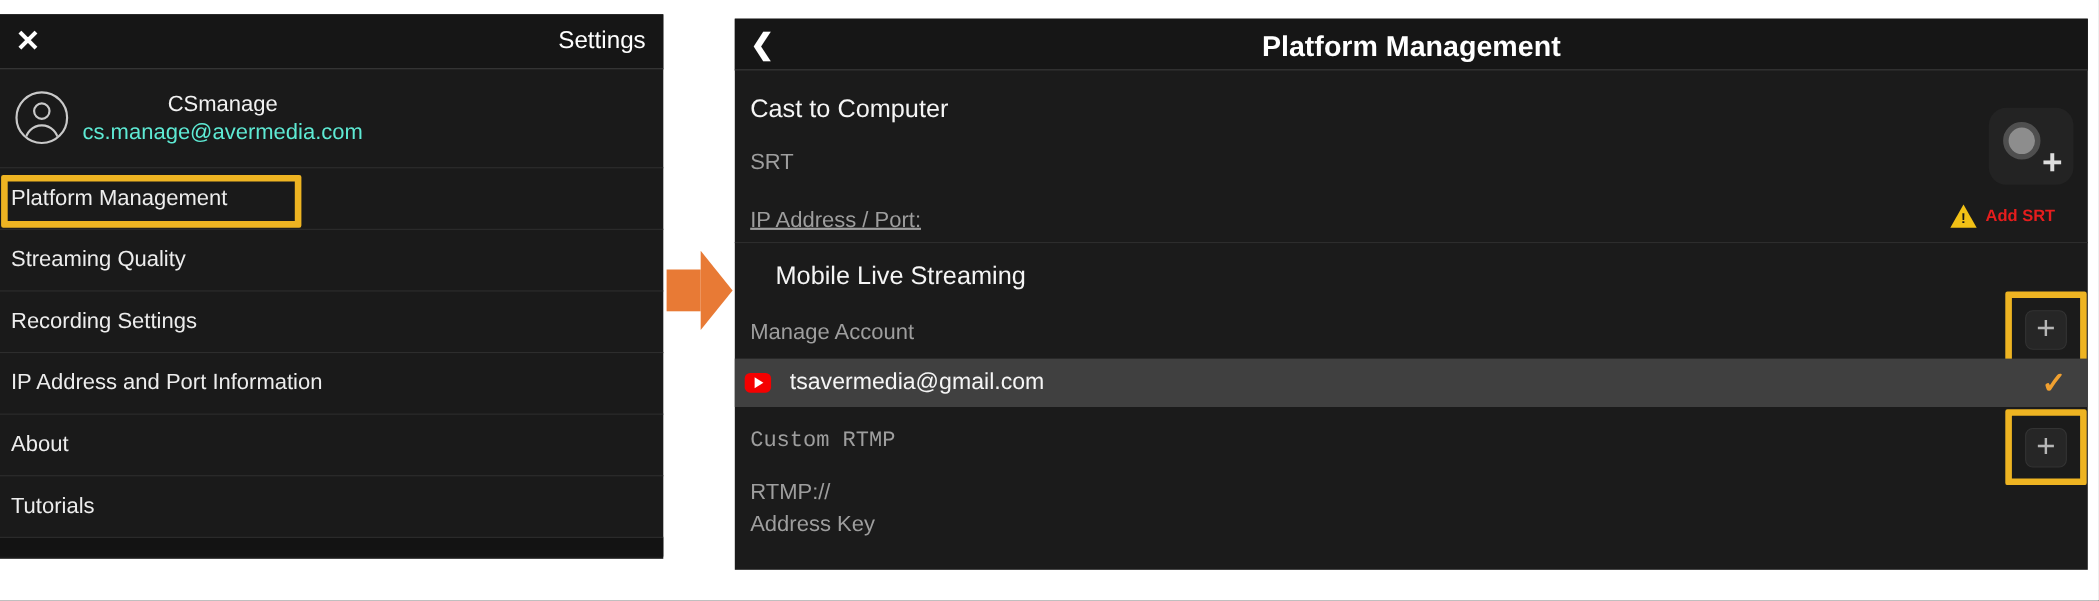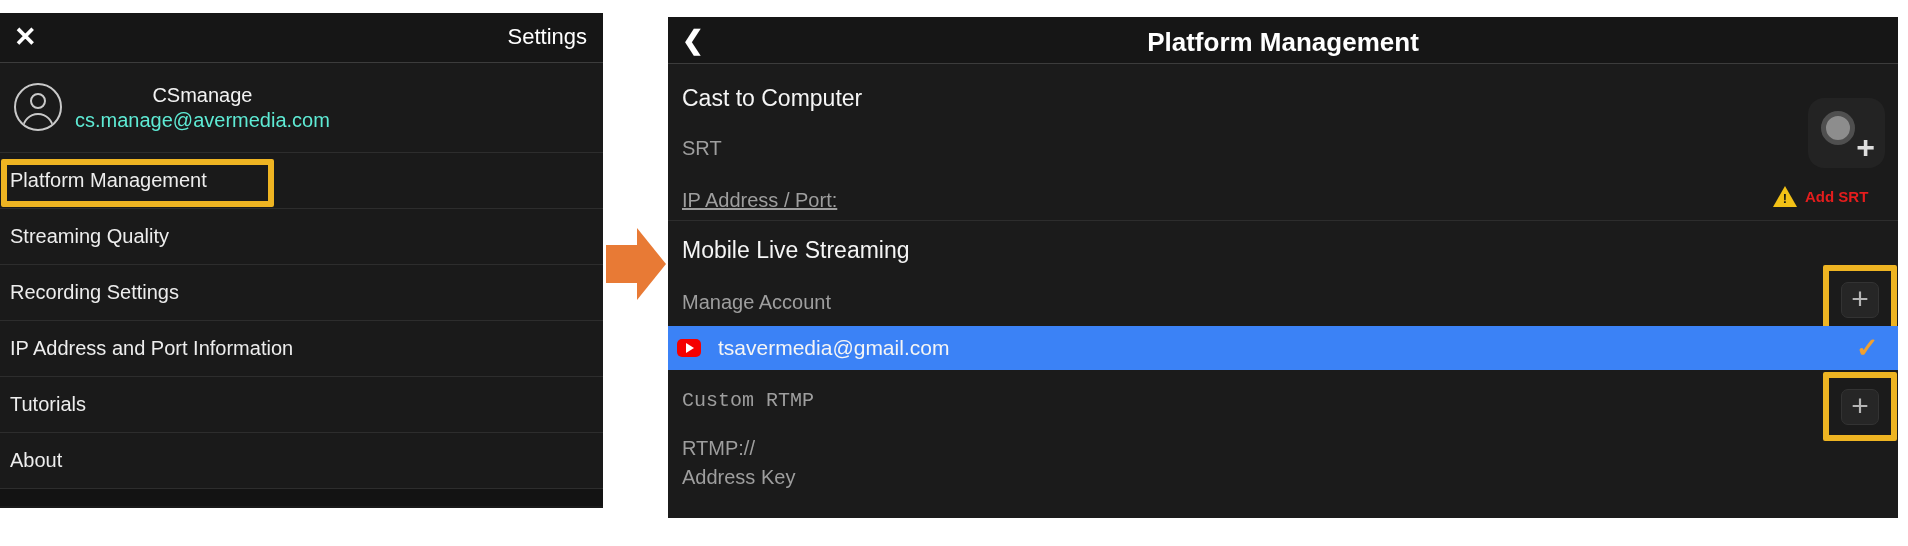--- a/index.html
+++ b/index.html
@@ -42,21 +42,21 @@
   .cast-circle { position:absolute; left:13px; top:13px; width:34px; height:34px; background:#8d8d8d; border:5px solid #4f4f4f; border-radius:50%; }
   .cast-plus { position:absolute; right:10px; bottom:2px; color:#dddddd; font-size:32px; font-weight:bold; }
 
   .warn-group { position:absolute; left:1105px; top:169px; display:flex; align-items:center; }
   .warn-tri { position:relative; width:24px; height:21px; margin-right:8px; }
   .warn-tri .tri { position:absolute; left:0; top:0; width:0; height:0;
      border-left:12px solid transparent; border-right:12px solid transparent; border-bottom:21px solid #f2c116; }
   .warn-tri .bang { position:absolute; left:0; top:5px; width:24px; text-align:center; color:#161616; font-size:13px; font-weight:bold; }
   .add-srt-label { color:#e51d1d; font-size:15px; font-weight:bold; }
 
-  .yt-row { position:absolute; left:0; top:309px; width:100%; height:44px; background:#3b82f6; }
+  .yt-row { position:absolute; left:0; top:309px; width:100%; height:44px; background:#404040; }
   .yt-icon { position:absolute; left:9px; top:13px; width:24px; height:18px; background:#f50000; border-radius:5px; }
   .yt-icon .play { position:absolute; left:9px; top:4px; width:0; height:0;
      border-top:5px solid transparent; border-bottom:5px solid transparent; border-left:8px solid #ffffff; }
   .yt-email { position:absolute; left:50px; top:10px; color:#f5f5f5; font-size:21px; }
   .check { position:absolute; left:1188px; top:315px; color:#f0a030; font-size:27px; font-weight:bold; }
 
   .plus-box { position:absolute; left:1155px; width:74px; border:6px solid #eeb422; border-radius:2px; display:flex; align-items:center; justify-content:center; }
   .plus-box-1 { top:248px; height:70px; }
   .plus-box-2 { top:355px; height:69px; }
   .plus-btn { width:38px; height:36px; background:#262626; border:1px solid #333333; border-radius:7px; color:#b5b5b5; font-size:30px; line-height:32px; text-align:center; }
@@ -89,24 +89,24 @@
     <div class="menu-item">
       <span class="menu-label">Streaming Quality</span>
     </div>
     <div class="menu-item">
       <span class="menu-label">Recording Settings</span>
     </div>
     <div class="menu-item">
       <span class="menu-label">IP Address and Port Information</span>
     </div>
     <div class="menu-item">
-      <span class="menu-label">Tutorials</span>
+      <span class="menu-label">About</span>
     </div>
     <div class="menu-item">
-      <span class="menu-label">About</span>
+      <span class="menu-label">Tutorials</span>
     </div>
     <div class="lp-bottom-strip"></div>
 
     <div class="pm-highlight"></div>
   </div>
 
   <div class="arrow">
     <div class="shaft"></div>
     <div class="head"></div>
   </div>
@@ -129,21 +129,21 @@
     <div class="warn-group">
       <span class="warn-tri">
         <span class="tri"></span>
         <span class="bang">!</span>
       </span>
       <span class="add-srt-label">Add SRT</span>
     </div>
 
     <div class="rp-divider" style="top:203px;"></div>
 
-    <span class="lbl-white" style="top:220px;">Mobile Live Streaming</span>
+    <span class="lbl-white" style="top:220px;margin-left:23px;">Mobile Live Streaming</span>
     <span class="lbl-gray" style="top:274px;">Manage Account</span>
 
     <div class="plus-box plus-box-1">
       <div class="plus-btn">+</div>
     </div>
 
     <div class="yt-row">
       <span class="yt-icon">
         <span class="play"></span>
       </span>

